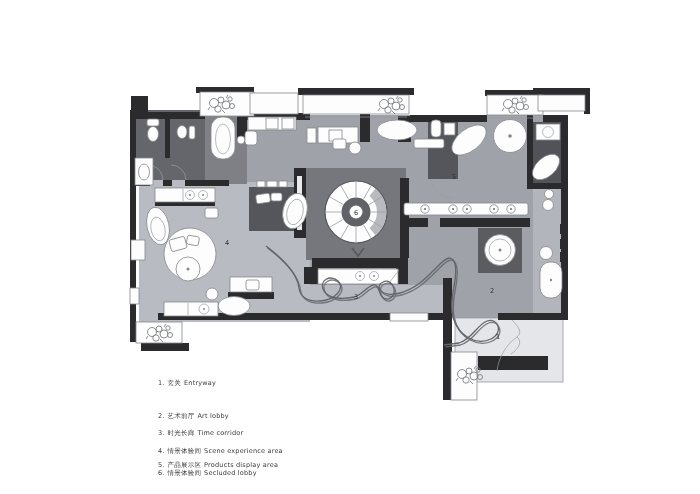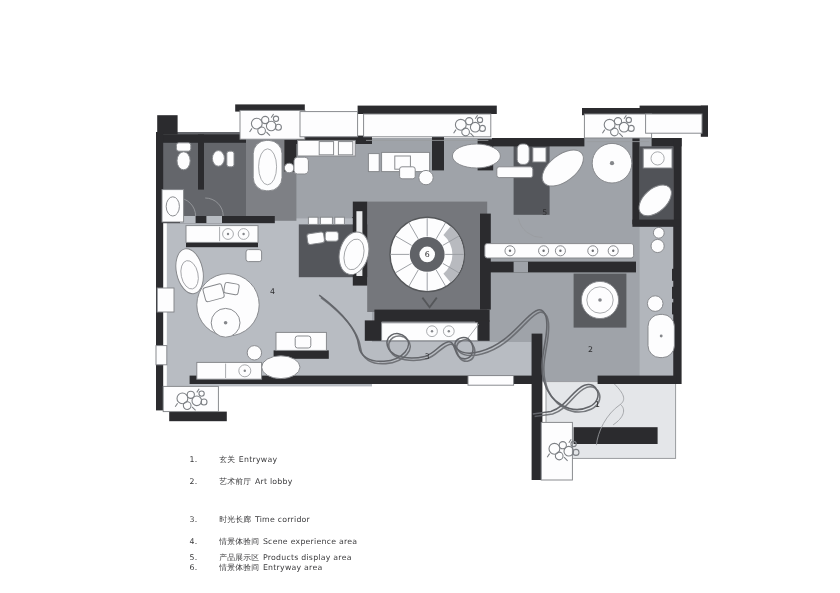--- a/index.html
+++ b/index.html
@@ -5,21 +5,21 @@
   html,body{margin:0;padding:0;background:#ffffff;}
   .stage{position:relative;width:700px;height:494px;background:#ffffff;overflow:hidden;
          font-family:"DejaVu Sans","Liberation Sans",sans-serif;}
   svg text{font-family:"DejaVu Sans","Liberation Sans",sans-serif;}
   .wall{fill:#2B2B2E;}
   .fix{fill:#FDFDFE;stroke:#85878B;stroke-width:0.8;}
   .fixthin{fill:none;stroke:#9A9CA0;stroke-width:0.7;}
   .lbl{font-size:6.5px;fill:#2F2F31;text-anchor:middle;}
   .legend{position:absolute;left:158px;top:379px;width:220px;}
   .legend-row{position:absolute;left:0;white-space:nowrap;font-size:6.5px;color:#3A3A3C;letter-spacing:0.2px;}
-  .legend-row .zh{margin-left:18px;}
+  .legend-row .zh{margin-left:3px;}
   .legend-row .en{margin-left:3px;}
 </style>
 </head>
 <body>
 
 <div class="stage">
 <svg width="700" height="494" viewBox="0 0 700 494">
   <defs>
     <g id="flower-cluster" stroke="#7D8085" fill="none" stroke-width="0.9">
       <circle cx="0" cy="0" r="4.5"></circle>
@@ -305,29 +305,29 @@
     <text class="lbl" x="356" y="214.5">6</text>
     <text class="lbl" x="295" y="186">7</text>
   </g>
 </svg>
 
 
 <div class="legend">
   <div class="legend-row" style="top:0px">
     <span>1.</span><span class="zh">玄关</span><span class="en">Entryway</span>
   </div>
-  <div class="legend-row" style="top:18px">
+  <div class="legend-row" style="top:33px">
     <span>2.</span><span class="zh">艺术前厅</span><span class="en">Art lobby</span>
   </div>
   <div class="legend-row" style="top:50px">
     <span>3.</span><span class="zh">时光长廊</span><span class="en">Time corridor</span>
   </div>
   <div class="legend-row" style="top:68px">
     <span>4.</span><span class="zh">情景体验间</span><span class="en">Scene experience area</span>
   </div>
   <div class="legend-row" style="top:82px">
     <span>5.</span><span class="zh">产品展示区</span><span class="en">Products display area</span>
   </div>
   <div class="legend-row" style="top:90px">
-    <span>6.</span><span class="zh">情景体验间</span><span class="en">Entryway area</span>
+    <span>6.</span><span class="zh">情景体验间</span><span class="en">Secluded lobby</span>
   </div>
 </div>
 </div>
 
 </body></html>

